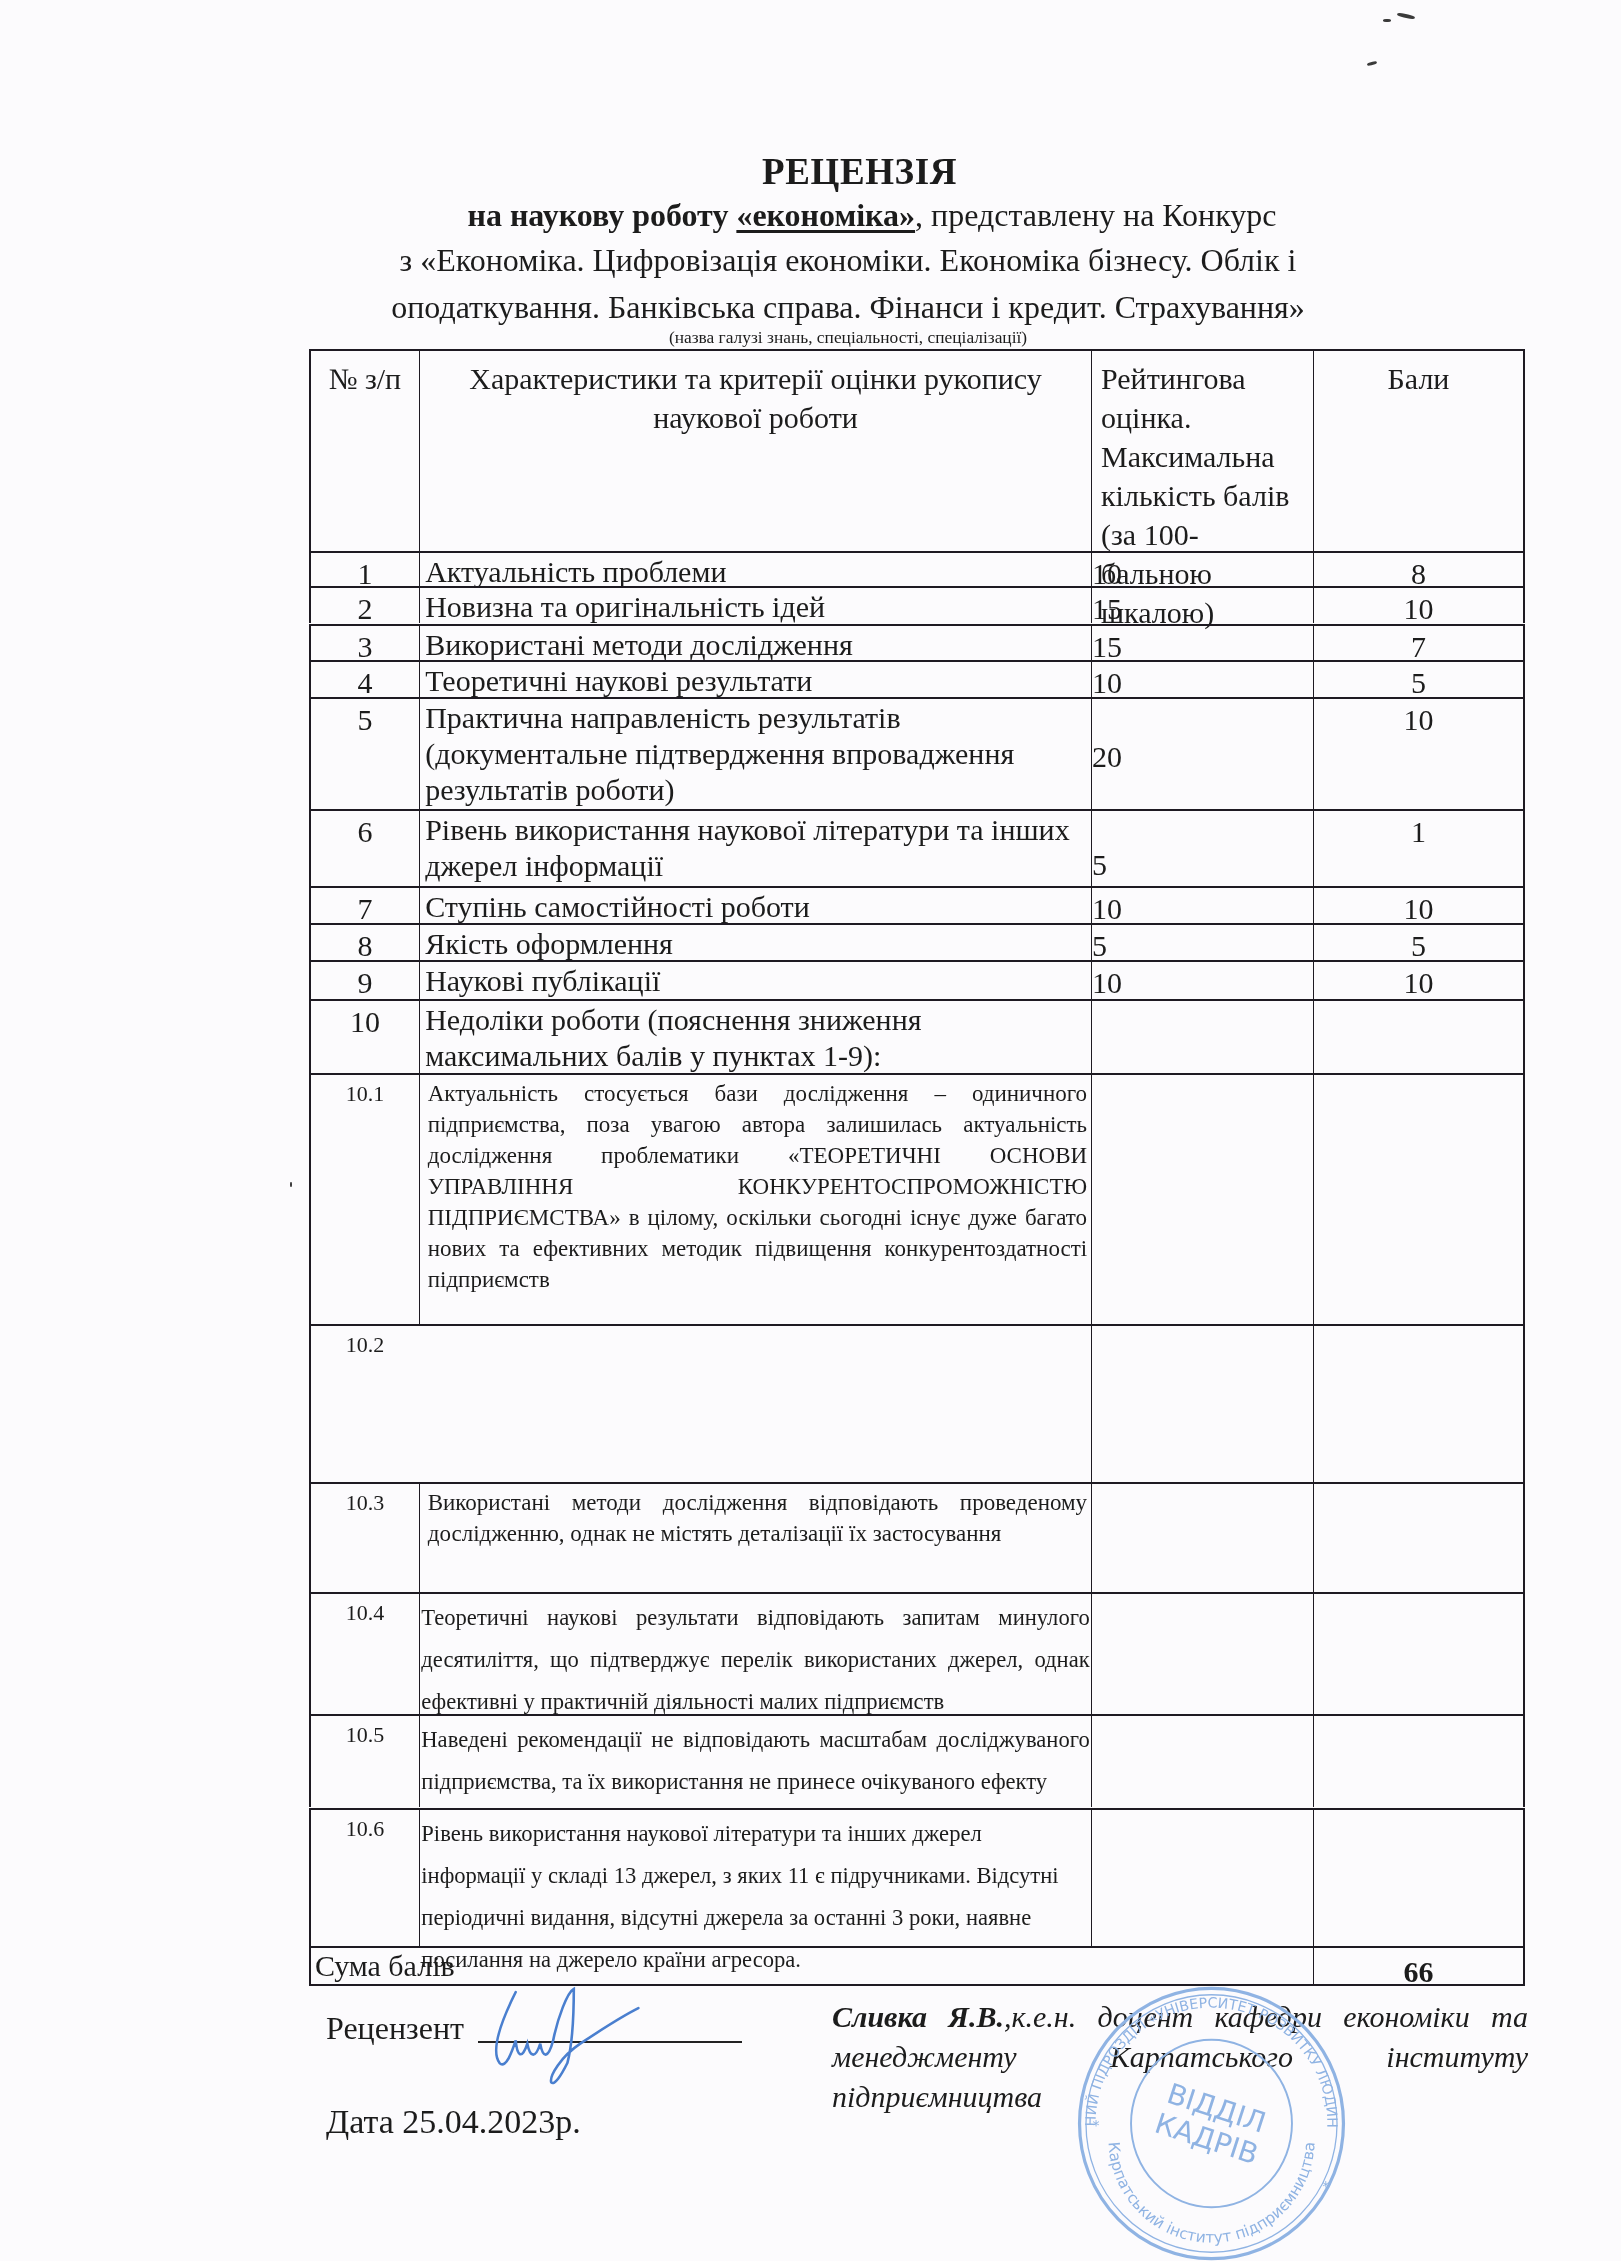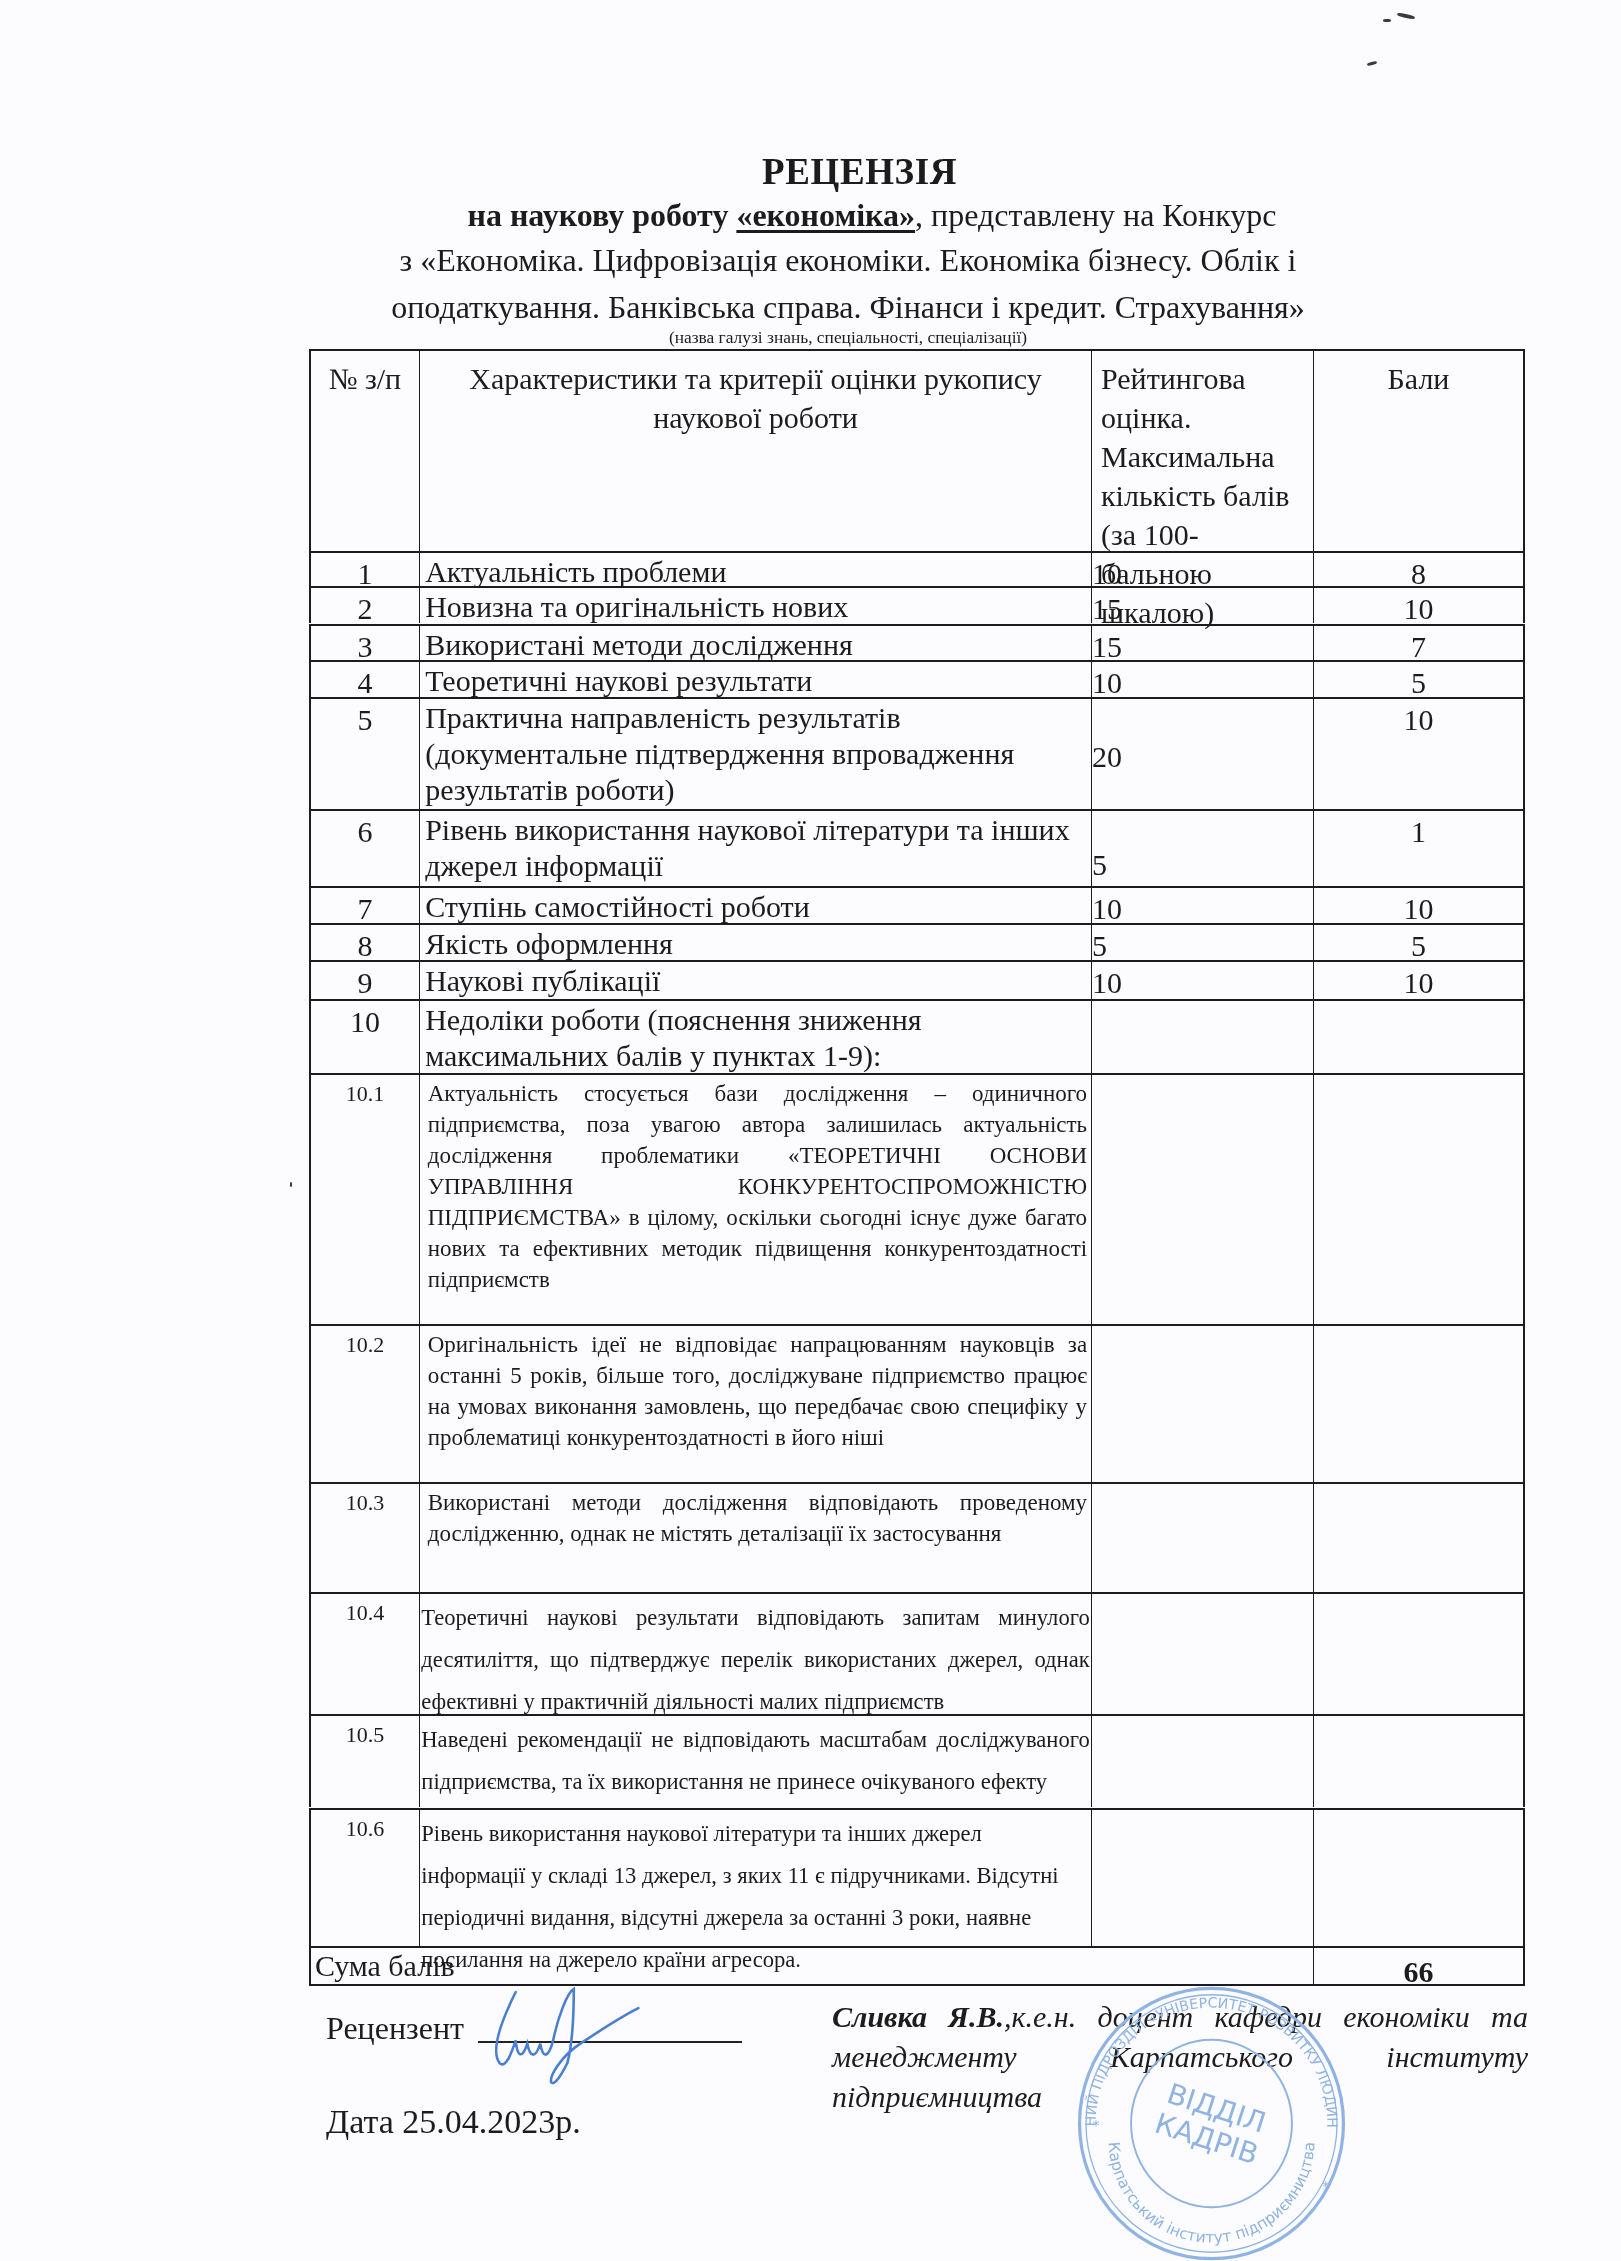--- a/index.html
+++ b/index.html
@@ -80,21 +80,21 @@
   </div>
 
   <div class="row" style="top:202px;height:35px;">
     <div class="cell c-num num">1</div>
     <div class="cell c-crit txt">Актуальність проблеми</div>
     <div class="cell c-max num">10</div>
     <div class="cell c-score num">8</div>
   </div>
   <div class="row" style="top:237px;height:37px;">
     <div class="cell c-num num">2</div>
-    <div class="cell c-crit txt">Новизна та оригінальність нових</div>
+    <div class="cell c-crit txt">Новизна та оригінальність ідей</div>
     <div class="cell c-max num">15</div>
     <div class="cell c-score num">10</div>
   </div>
   <div class="row" style="top:275px;height:37px;">
     <div class="cell c-num num">3</div>
     <div class="cell c-crit txt">Використані методи дослідження</div>
     <div class="cell c-max num">15</div>
     <div class="cell c-score num">7</div>
   </div>
   <div class="row" style="top:311px;height:37px;">
@@ -145,21 +145,20 @@
   </div>
 
   <div class="row" style="top:724px;height:251px;">
     <div class="cell c-num small-num">10.1</div>
     <div class="cell c-crit just">Актуальність стосується бази дослідження – одиничного підприємства, поза увагою автора залишилась актуальність дослідження проблематики «ТЕОРЕТИЧНІ ОСНОВИ УПРАВЛІННЯ КОНКУРЕНТОСПРОМОЖНІСТЮ ПІДПРИЄМСТВА» в цілому, оскільки сьогодні існує дуже багато нових та ефективних методик підвищення конкурентоздатності підприємств</div>
     <div class="cell c-max"></div>
     <div class="cell c-score"></div>
   </div>
   <div class="row" style="top:975px;height:158px;">
     <div class="cell c-num small-num">10.2</div>
-    <div class="cell c-crit just">Оригінальність ідеї не відповідає напрацюванням науковців за останні 5 років, більше того, досліджуване підприємство працює на умовах виконання замовлень, що передбачає свою специфіку у проблематиці конкурентоздатності в його ніші</div>
     <div class="cell c-max"></div>
     <div class="cell c-score"></div>
   </div>
   <div class="row" style="top:1133px;height:110px;">
     <div class="cell c-num small-num">10.3</div>
     <div class="cell c-crit just">Використані методи дослідження відповідають проведеному дослідженню, однак не містять деталізації їх застосування</div>
     <div class="cell c-max"></div>
     <div class="cell c-score"></div>
   </div>
   <div class="row" style="top:1243px;height:122px;">

